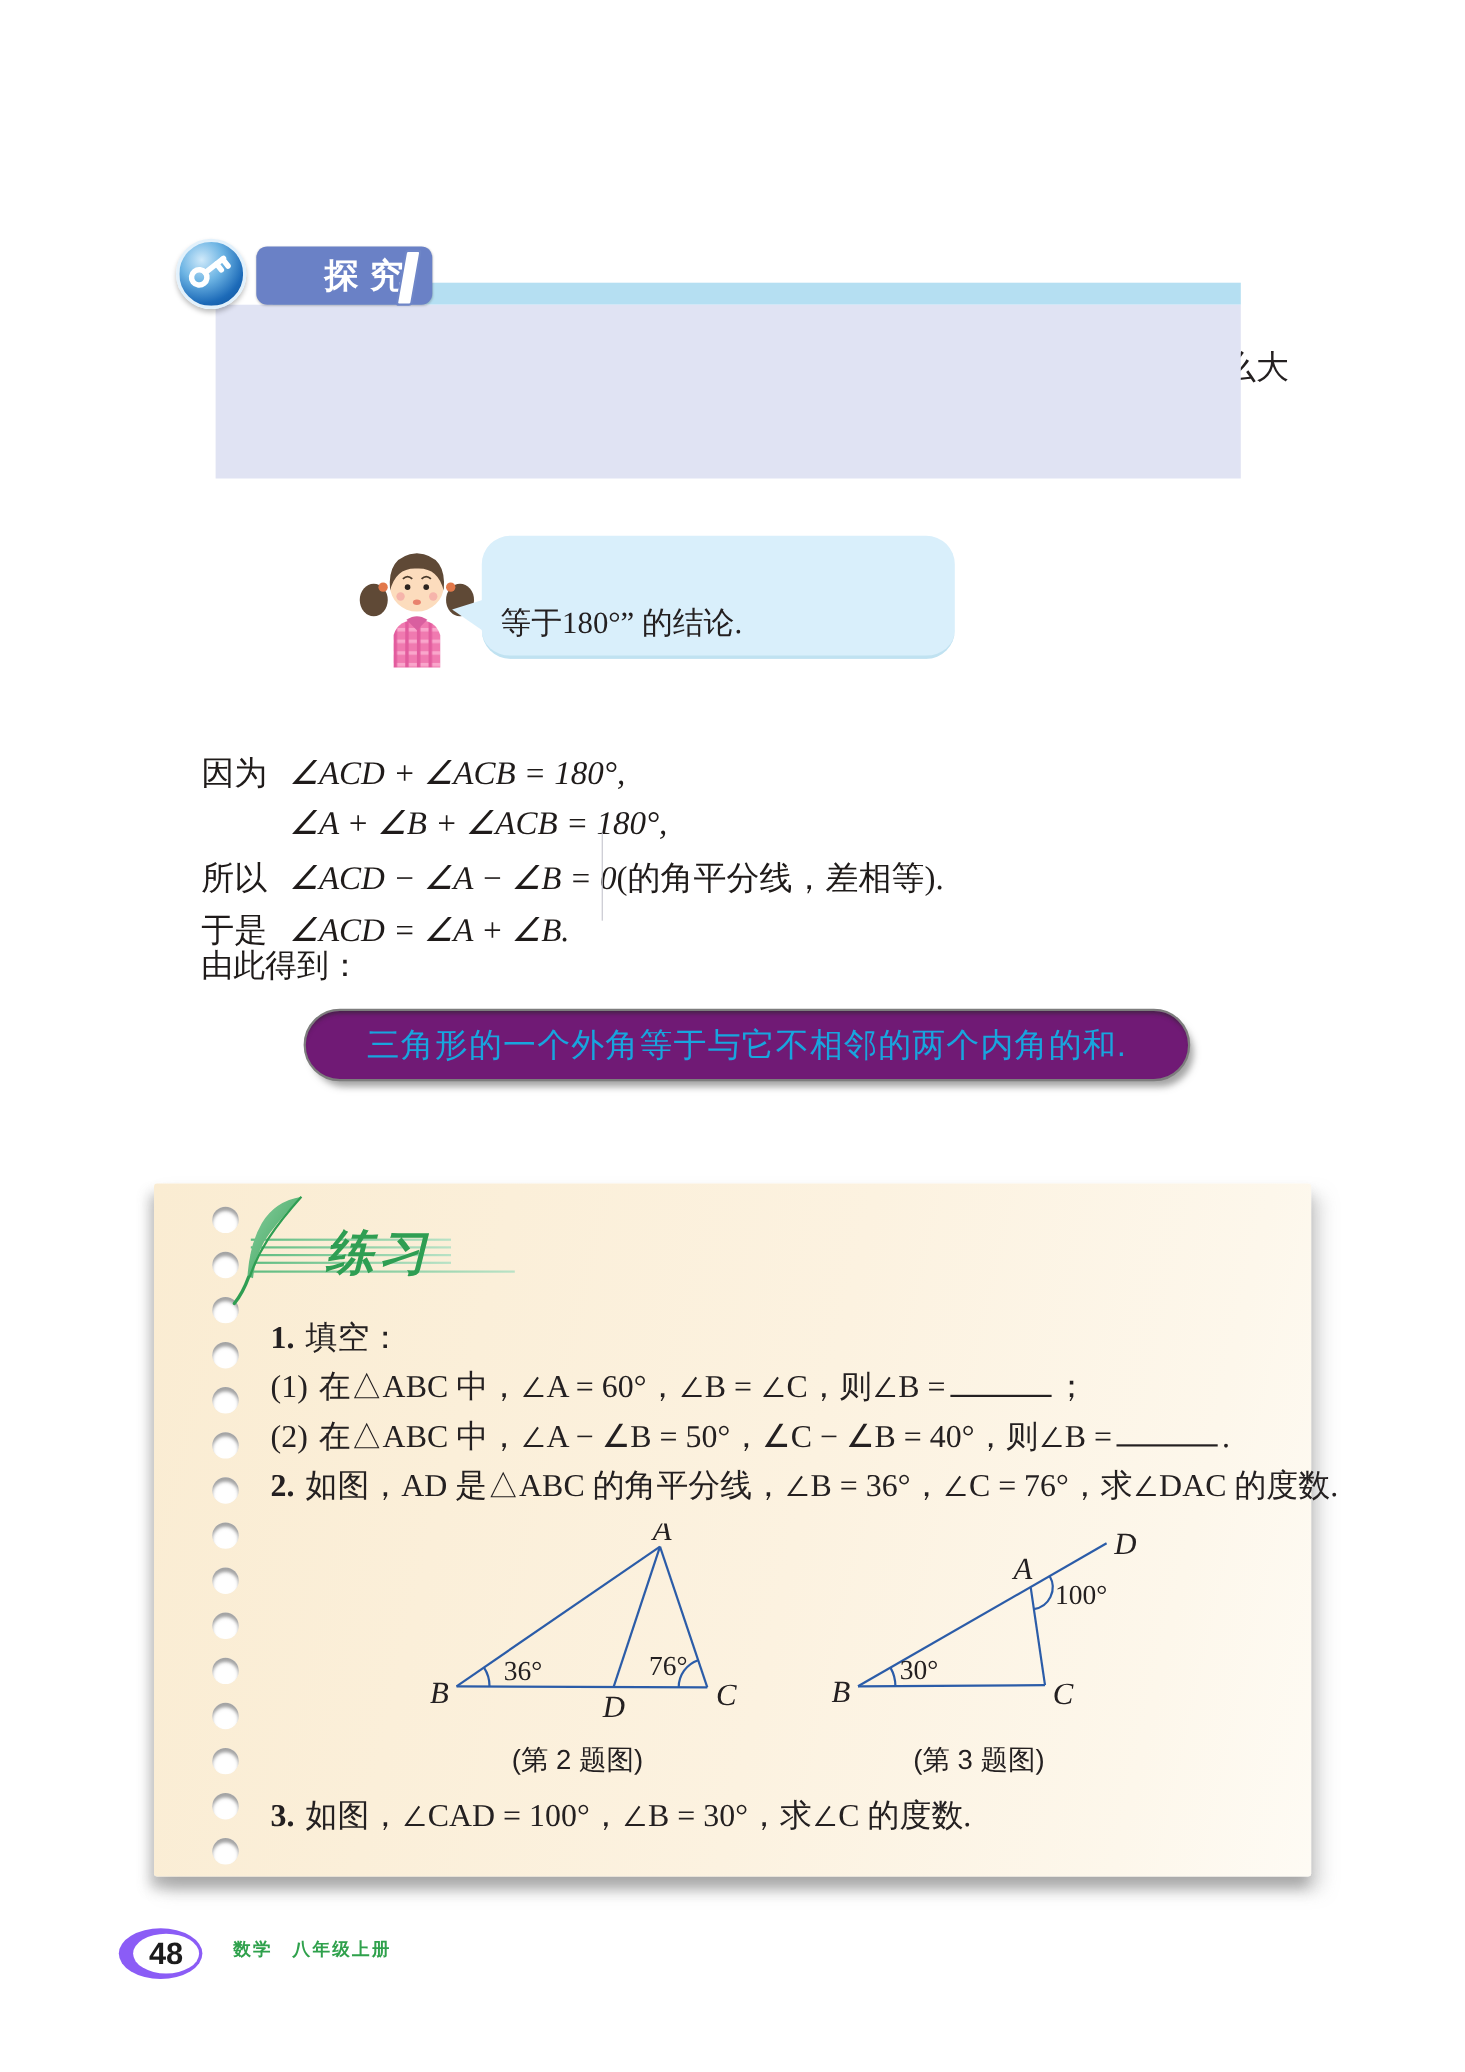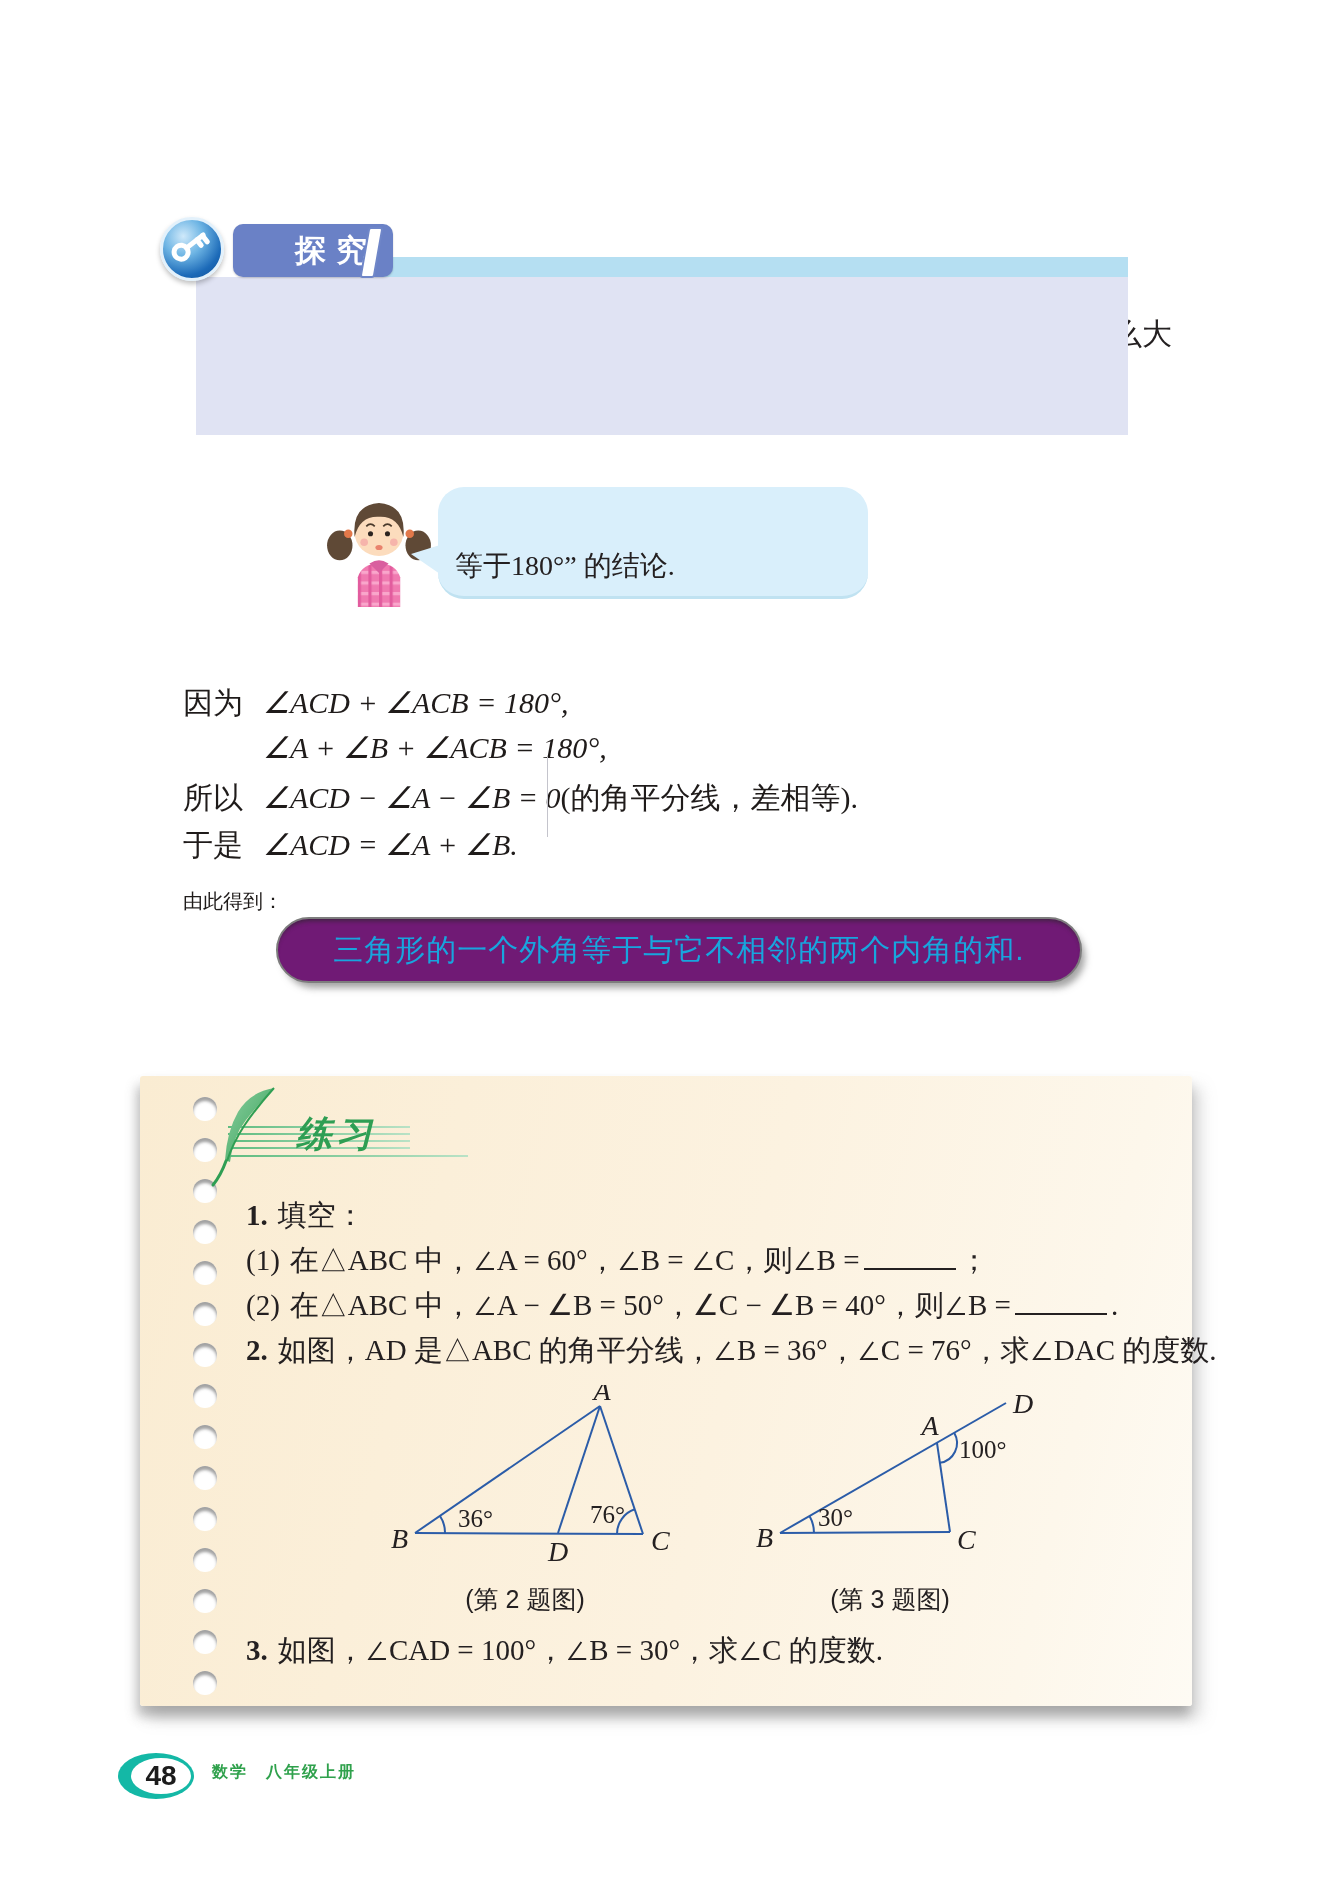--- a/index.html
+++ b/index.html
@@ -33,53 +33,53 @@
     border-top:9px solid transparent;border-bottom:20px solid transparent;border-right:29px solid #d9effb;}
   .b-line{position:absolute;font-size:28px;white-space:nowrap;color:#242021;}
   .b1{left:64px;top:18px;}
   .b2{left:17px;top:60px;}
 
   
   .drow{position:absolute;left:183px;font-size:30px;white-space:nowrap;margin-top:33px;}
   .dpre{display:inline-block;width:80px;}
   .dmath{font-style:italic;}
   .dnote{font-style:normal;}
-  .leadout{left:183px;top:888px;font-size:20px;}
+  .leadout{left:183px;top:858px;font-size:29px;}
   .artifact-line{left:547px;top:757px;width:1px;height:80px;background:#c4c4cc;}
 
   
   .conclusion{left:276px;top:917px;width:806px;height:66px;background:#701a75;
     border:2px solid #7d7d7d;border-radius:39px;box-sizing:border-box;
     display:flex;align-items:center;justify-content:center;
     box-shadow:5px 7px 7px -2px rgba(90,90,90,.55), inset 0 5px 4px -3px rgba(40,40,40,.65);
     font-family:"Liberation Sans",sans-serif;font-weight:normal;font-size:30px;color:#18a5de;
     letter-spacing:1px;z-index:2;}
 
   
   .sheet{left:140px;top:1076px;width:1052px;height:630px;border-radius:3px;
     background:linear-gradient(103deg,#faecd2 0%,#fcf2e0 55%,#fdf7eb 85%,#fefbf4 100%);
     box-shadow:-3px 10px 12px rgba(110,110,110,.45), 8px 12px 16px rgba(140,140,140,.35);z-index:1;}
   .hole{position:absolute;left:193px;width:24px;height:24px;border-radius:50%;background:#fff;
     box-shadow:inset 0 4px 3px rgba(100,100,100,.6);z-index:2;}
   .rule-line{position:absolute;left:228px;height:2px;
     background:linear-gradient(90deg,#5fbc80,#b9e2c6);z-index:2;}
   .practice-title{left:296px;top:1110px;font-family:"Liberation Sans",sans-serif;
-    font-style:italic;font-weight:bold;font-size:36px;color:#2f9e53;z-index:3;letter-spacing:4px;}
+    font-style:italic;font-weight:bold;font-size:44px;color:#2f9e53;z-index:3;letter-spacing:4px;}
   .feather{left:200px;top:1082px;width:95px;height:108px;z-index:3;}
   .pline{position:absolute;left:246px;font-size:29px;white-space:nowrap;color:#242021;z-index:2;}
   .pnum{font-weight:bold;margin-right:10px;}
   .pnum-reg{margin-right:10px;}
   .blank{display:inline-block;width:92px;border-bottom:2px solid #242021;height:10px;margin:0 4px;}
   .dsvg{position:absolute;z-index:2;}
   .vertex-label{font-family:"Liberation Serif",serif;font-style:italic;font-size:28px;fill:#242021;}
   .deg-label{font-family:"Liberation Serif",serif;font-size:25px;fill:#242021;}
   .cap-label{font-family:"Liberation Sans",sans-serif;font-size:25px;fill:#242021;}
 
   
-  .page-badge{left:118px;top:1753px;width:76px;height:46px;border-radius:50%;background:#14b8a6;z-index:1;text-align:right;}
+  .page-badge{left:108px;top:1753px;width:76px;height:46px;border-radius:50%;background:#8b5cf6;z-index:1;text-align:right;}
   .page-badge-inner{position:absolute;left:13px;top:5px;width:60px;height:36px;border-radius:50%;
     background:#fff;display:flex;align-items:center;justify-content:center;
     font-family:"Liberation Sans",sans-serif;font-weight:bold;font-size:28px;color:#1c1c1c;}
   .book-title{left:212px;top:1762px;font-family:"Liberation Sans",sans-serif;font-weight:bold;
     font-size:16px;color:#2fa14c;letter-spacing:2px;}
 </style>
 </head>
 <body>
 
 <div class="abs key-circle">

